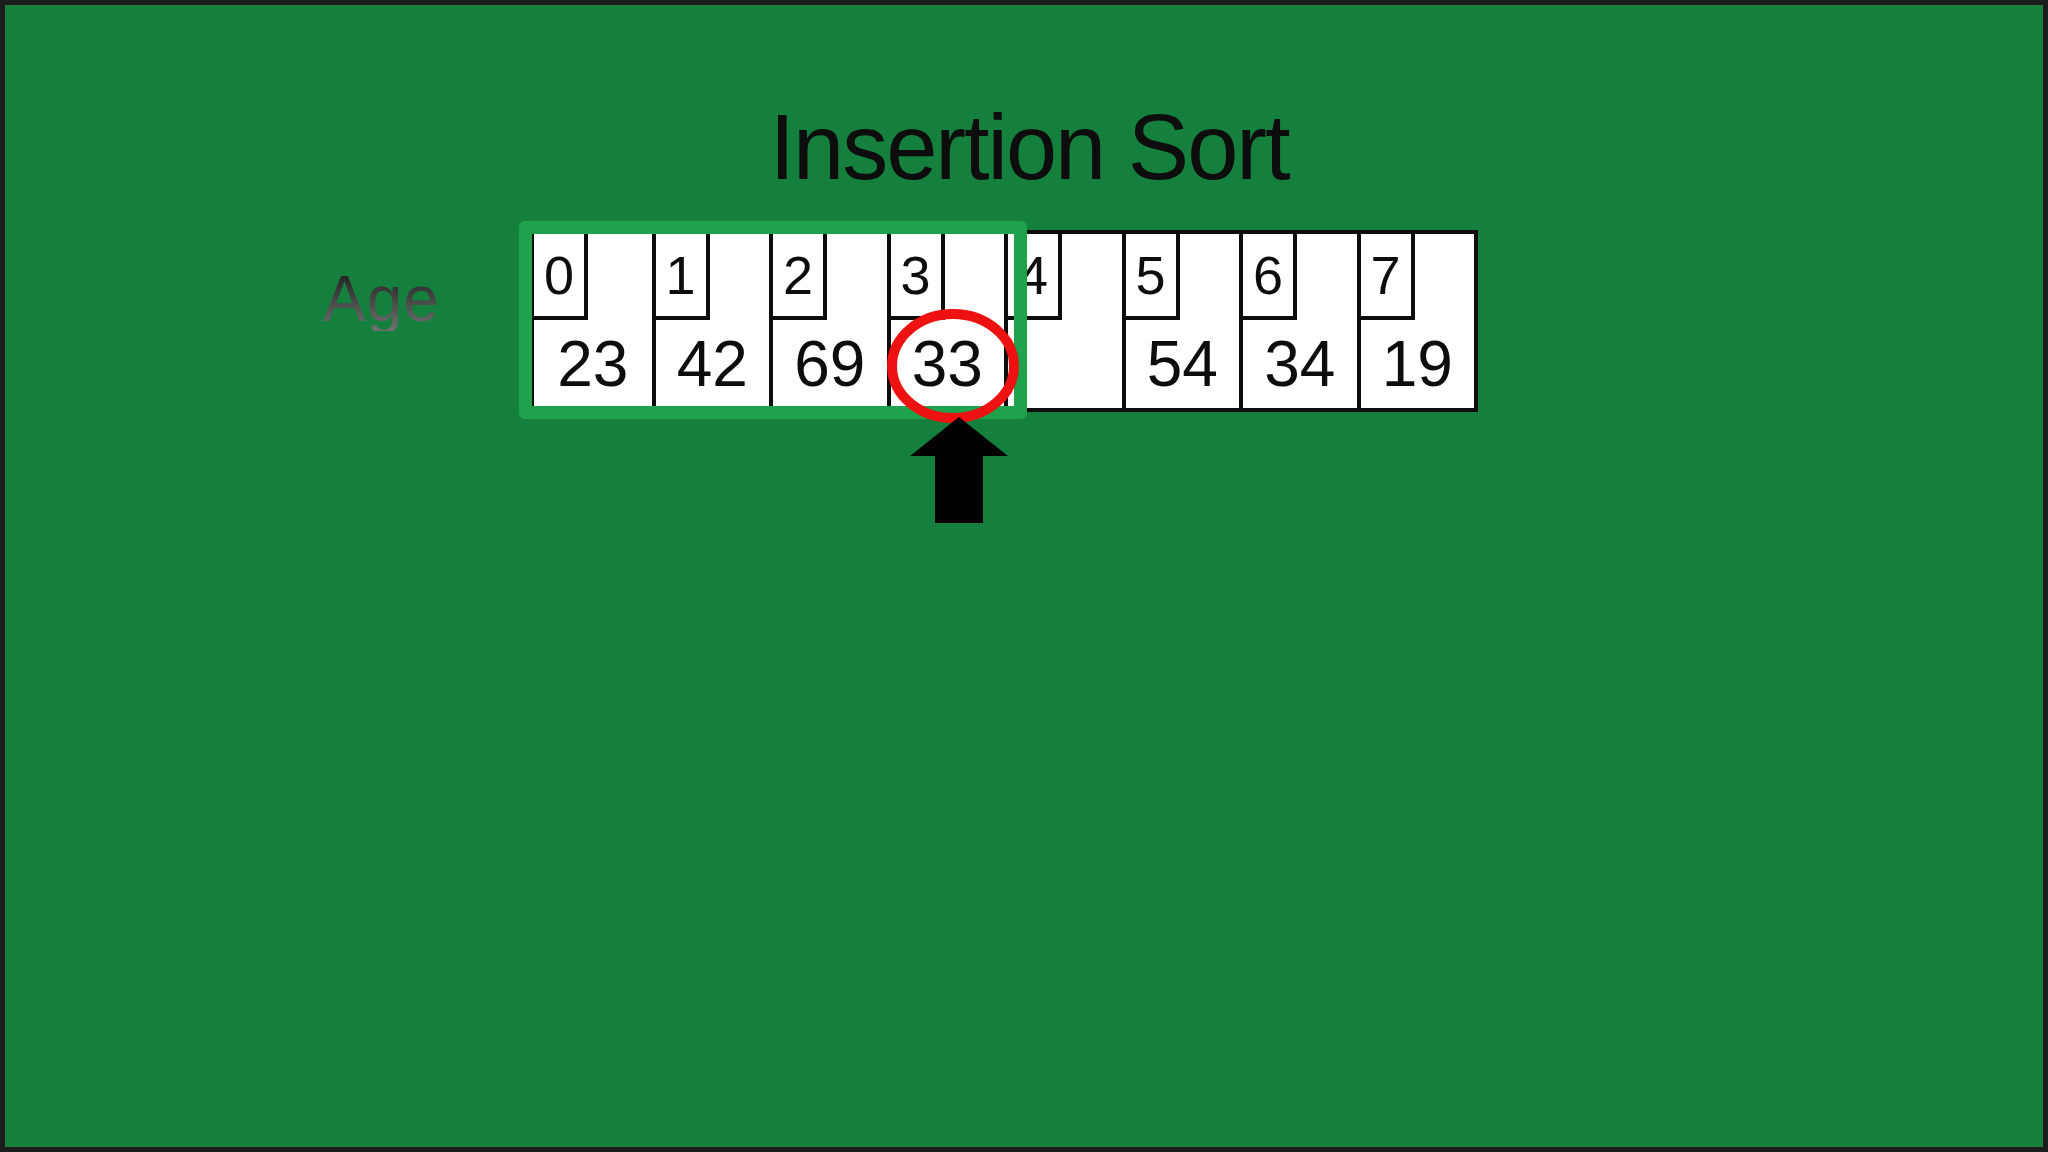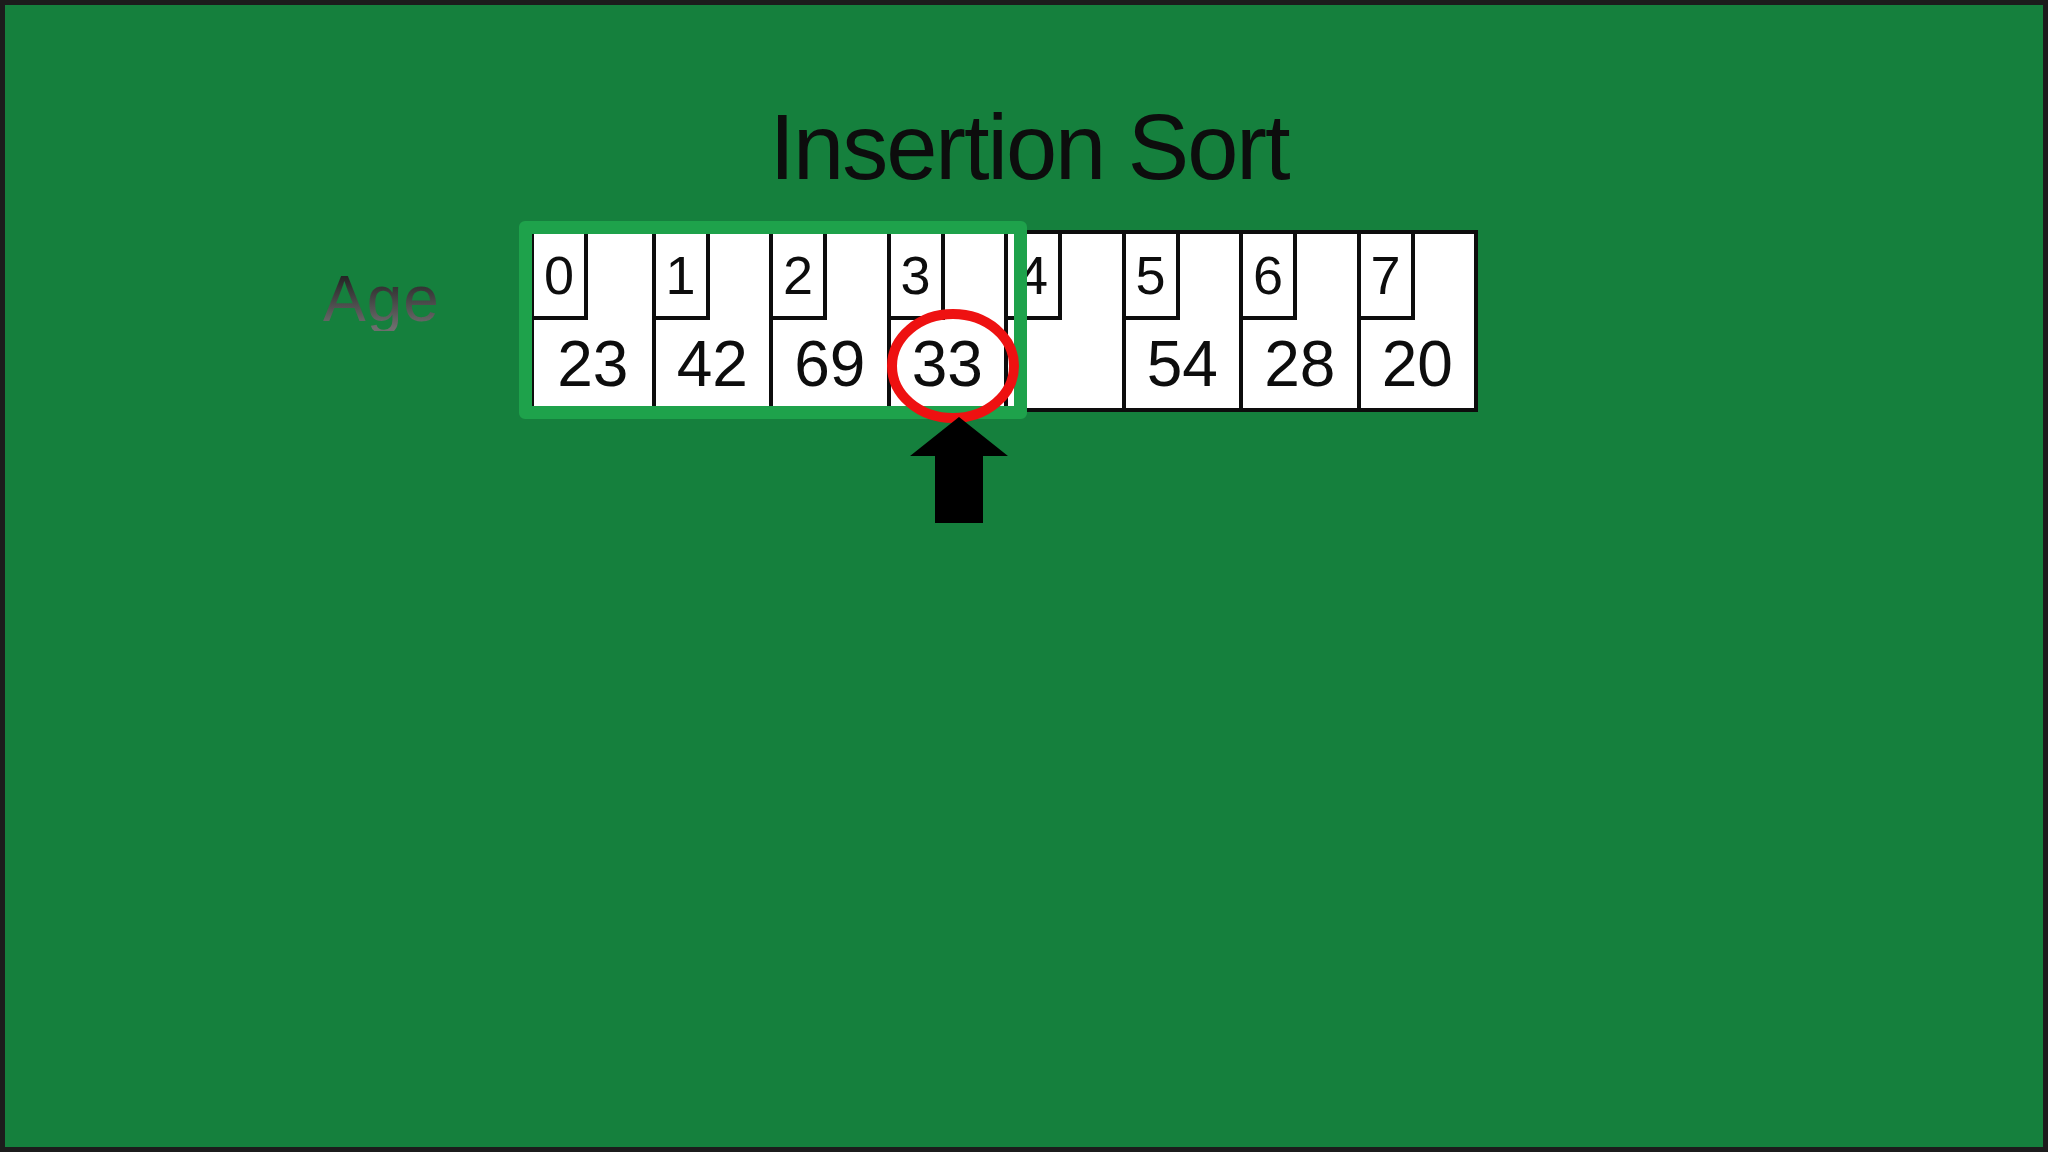--- a/index.html
+++ b/index.html
@@ -143,28 +143,28 @@
     <div class="index-box">
       <span>5</span>
     </div>
     <div class="cell-value">54</div>
   </div>
 
   <div class="cell">
     <div class="index-box">
       <span>6</span>
     </div>
-    <div class="cell-value">28</div>
+    <div class="cell-value">34</div>
   </div>
 
   <div class="cell">
     <div class="index-box">
       <span>7</span>
     </div>
-    <div class="cell-value">20</div>
+    <div class="cell-value">19</div>
   </div>
 </div>
 
   <div class="green-box"></div>
 
   <svg class="overlay" width="2048" height="1152" viewBox="0 0 2048 1152">
     <ellipse cx="948" cy="361" rx="61" ry="52" fill="none" stroke="var(--red)" stroke-width="10"></ellipse>
     <polygon points="954,412 1003,451 978,451 978,518 930,518 930,451 905,451" fill="#000000"></polygon>
   </svg>
 

